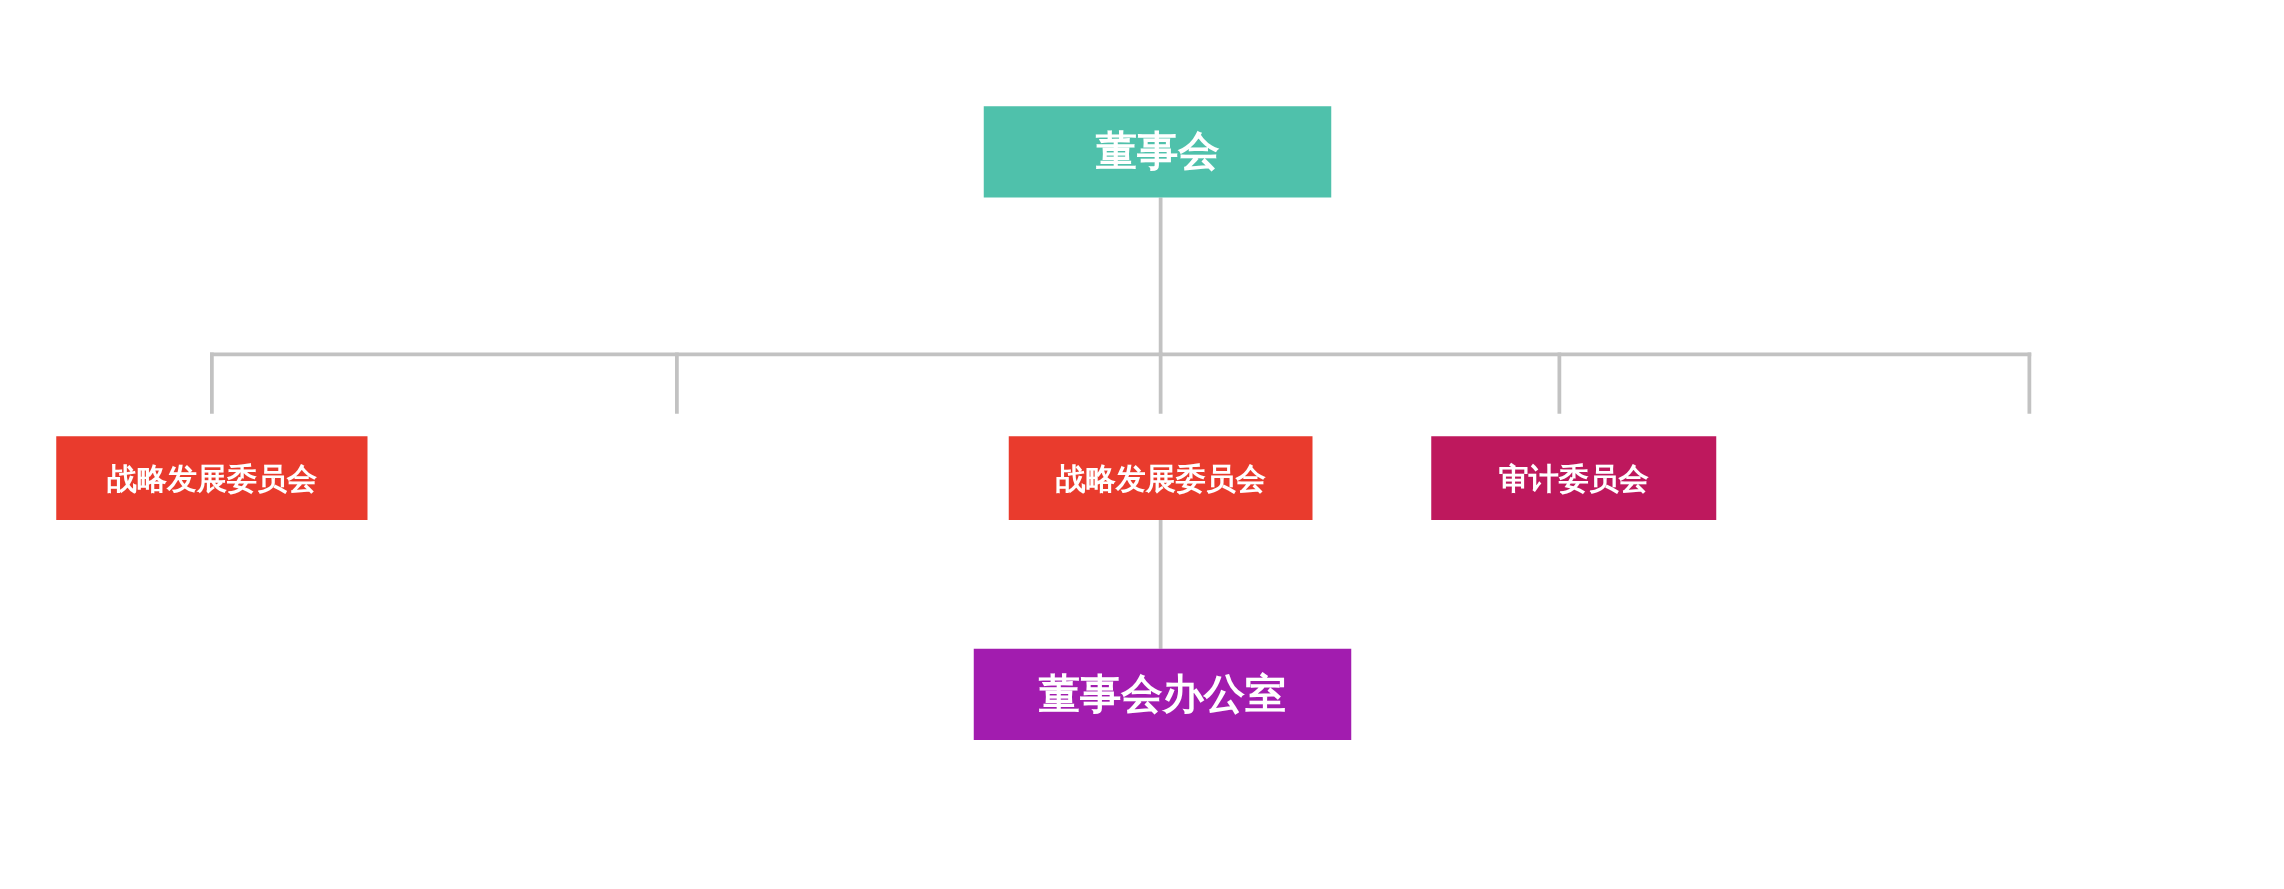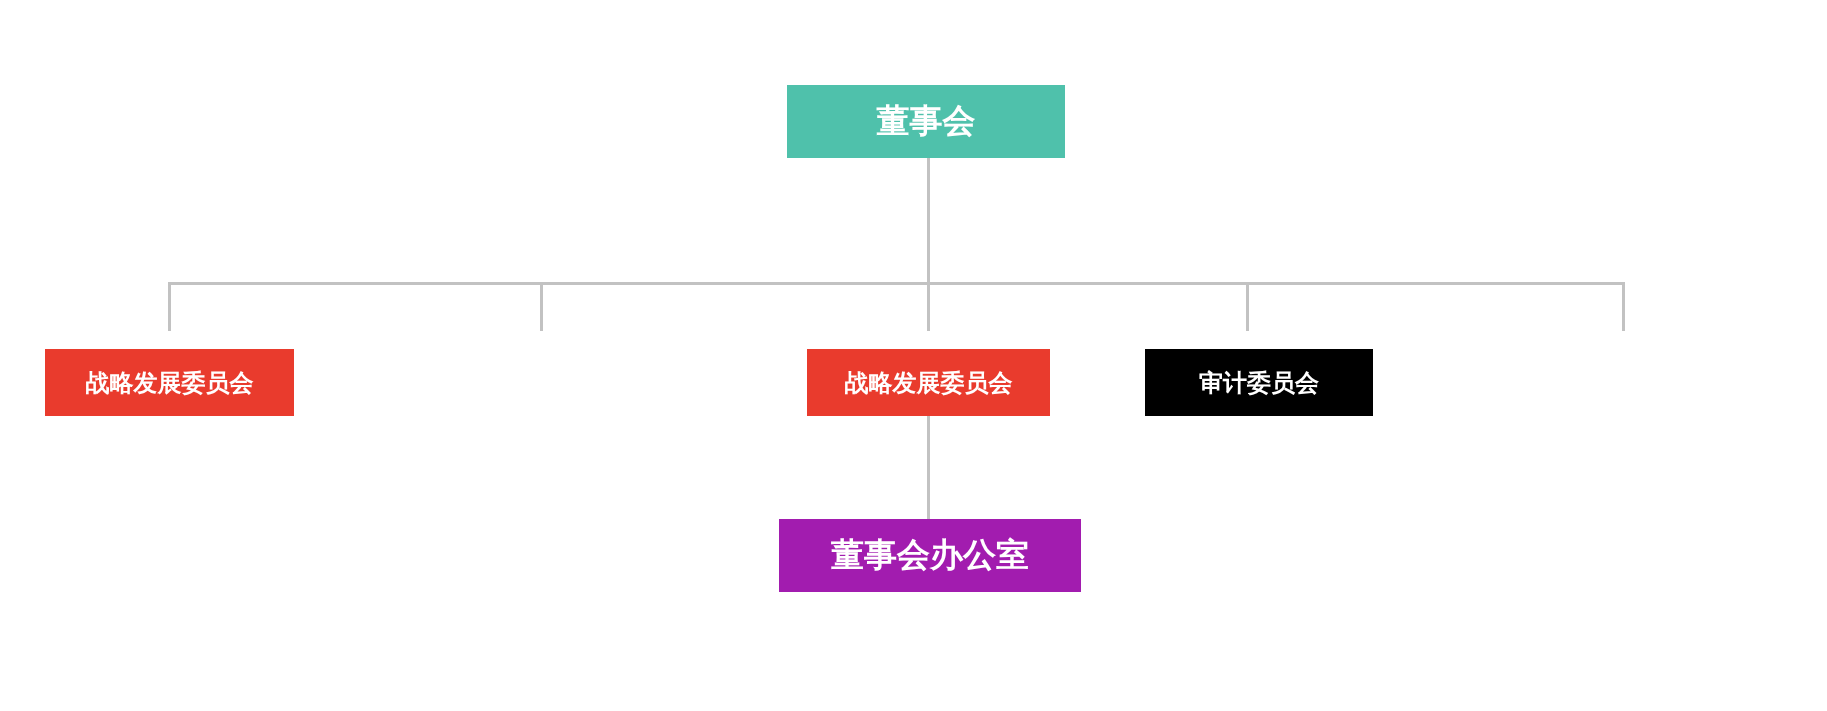--- a/index.html
+++ b/index.html
@@ -78,21 +78,21 @@
   <div class="node node-root" style="background-color: rgb(79, 193, 171);">
     <span class="node-label">董事会</span>
   </div>
 
   <div class="node node-committee node-c0" style="background-color: rgb(233, 59, 45);">
     <span class="node-label">战略发展委员会</span>
   </div>
   <div class="node node-committee node-c2" style="background-color: rgb(233, 59, 45);">
     <span class="node-label">战略发展委员会</span>
   </div>
-  <div class="node node-committee node-c3" style="background-color: #000000;">
+  <div class="node node-committee node-c3" style="background-color: #be185d;">
     <span class="node-label">审计委员会</span>
   </div>
 
   <div class="node node-office" style="background-color: #a21caf;">
     <span class="node-label">董事会办公室</span>
   </div>
 
 </div>
 
 </body></html>

